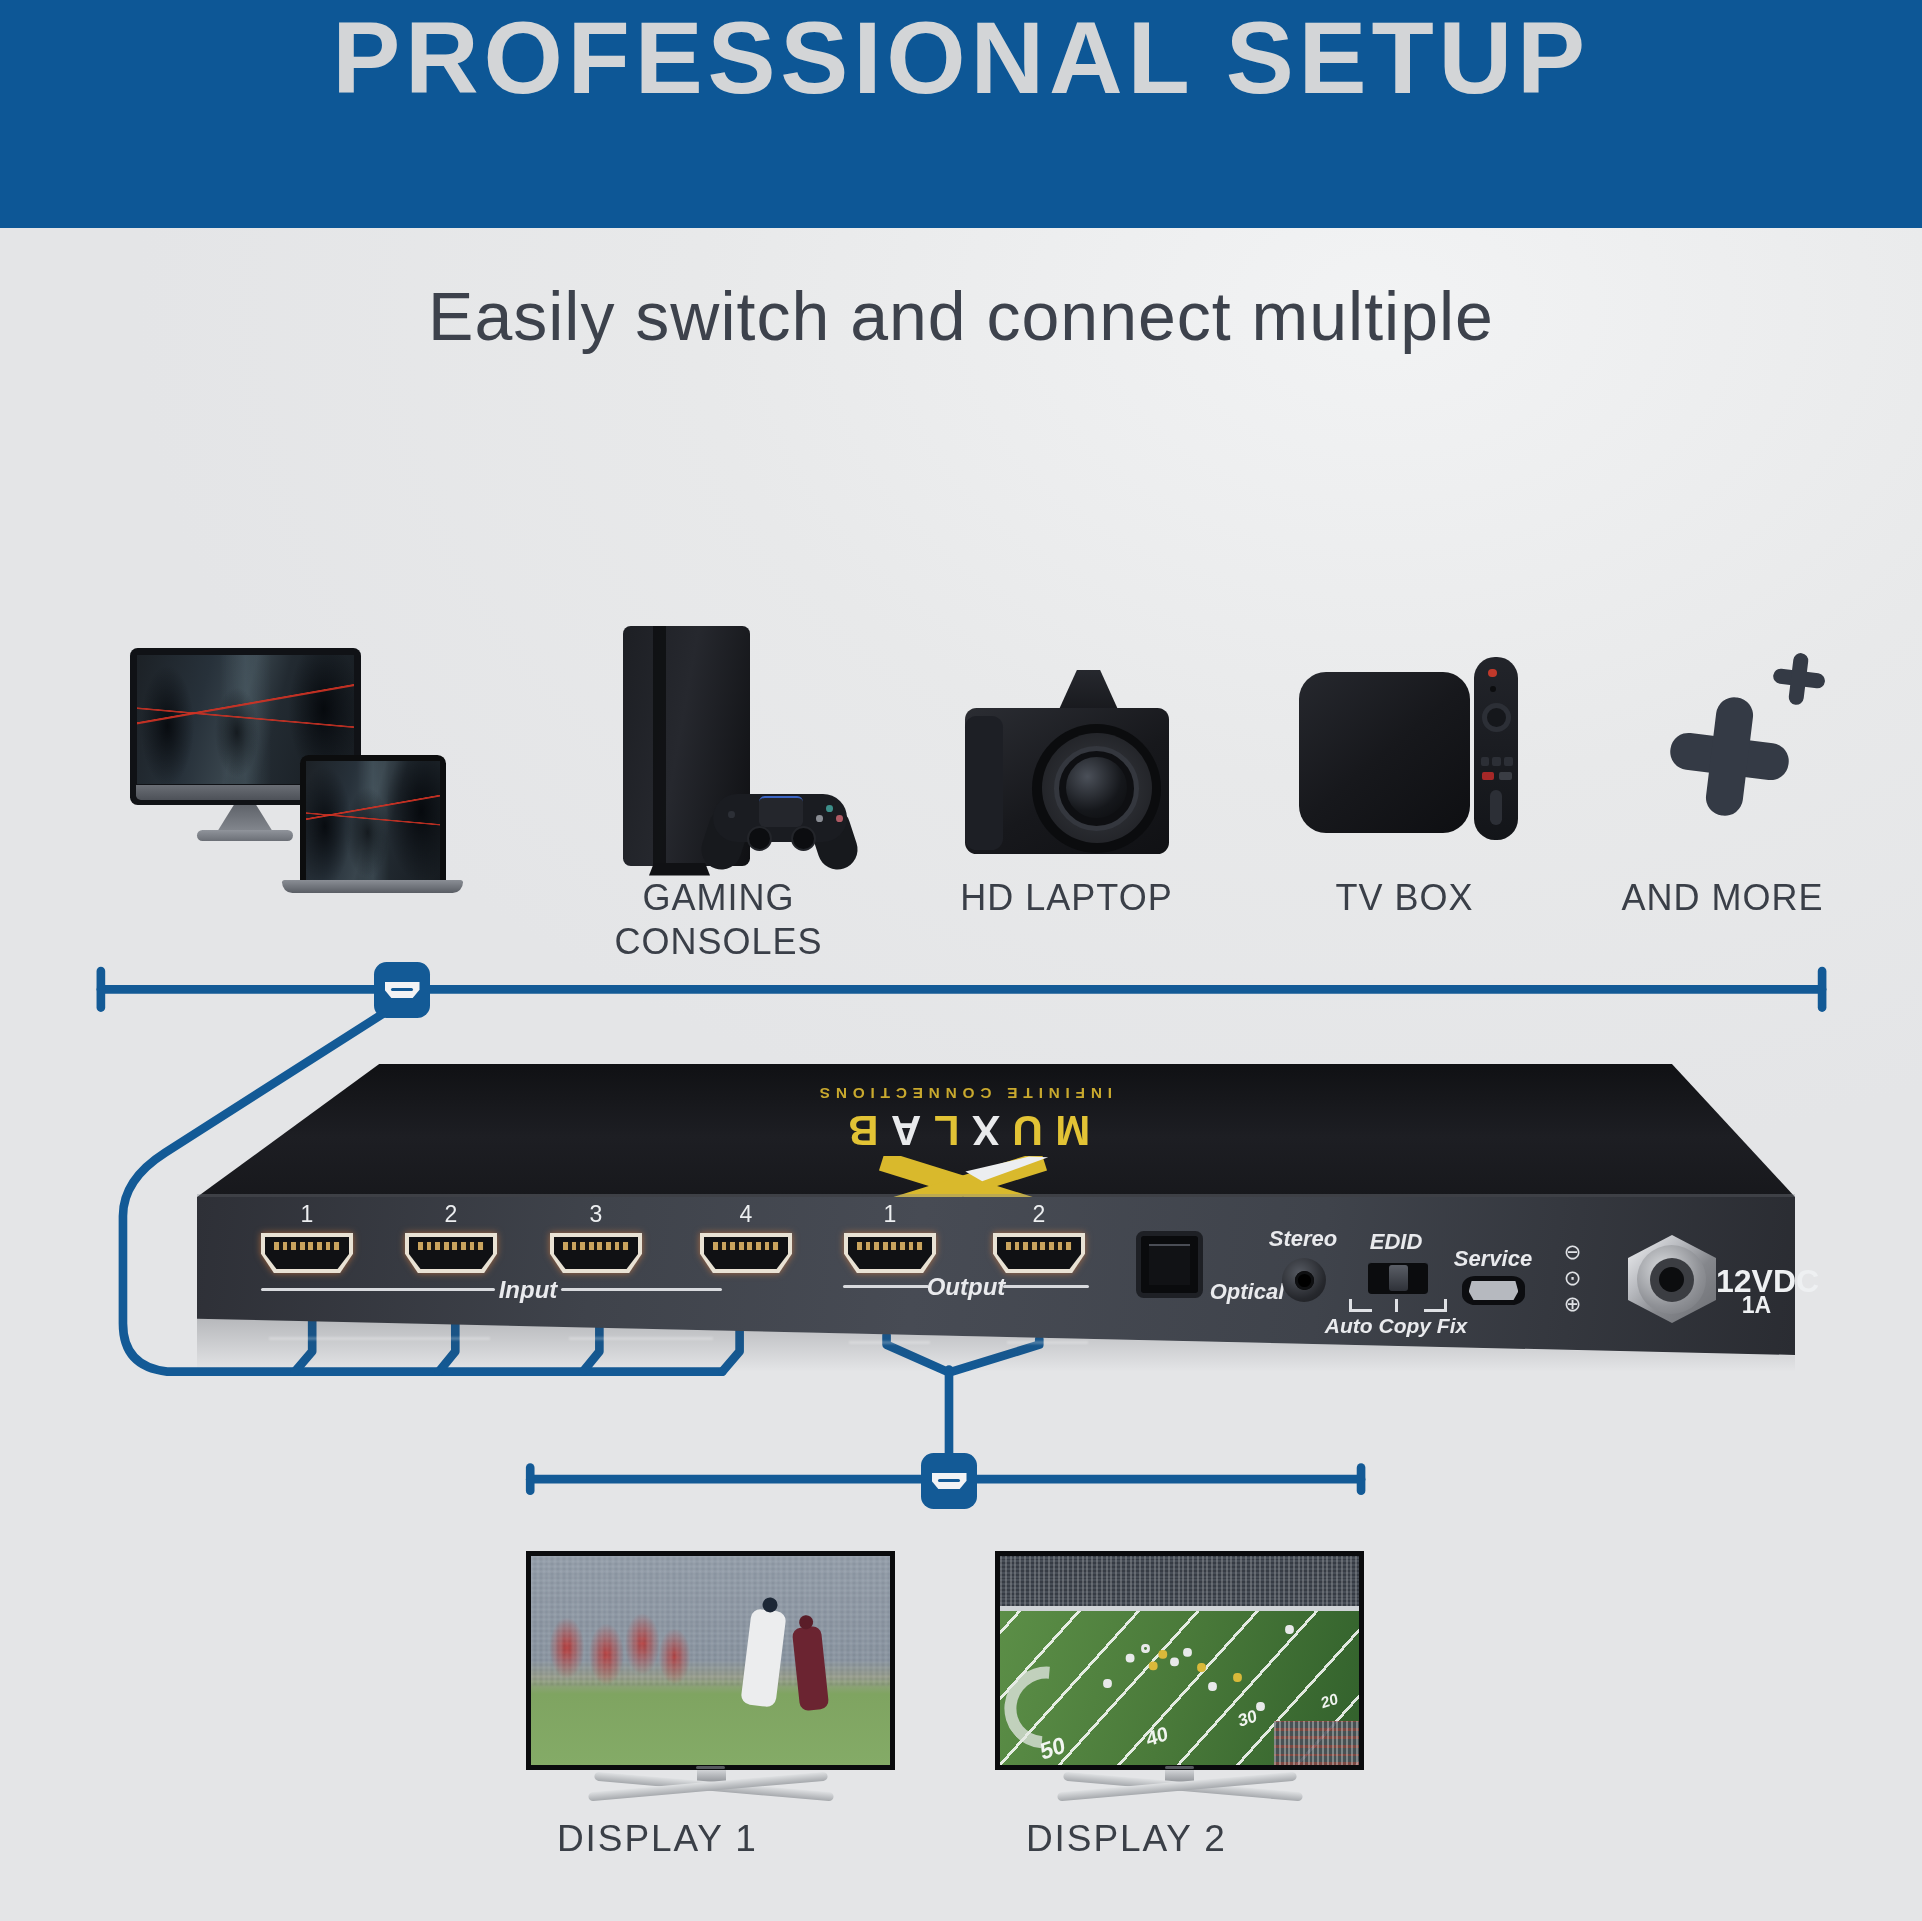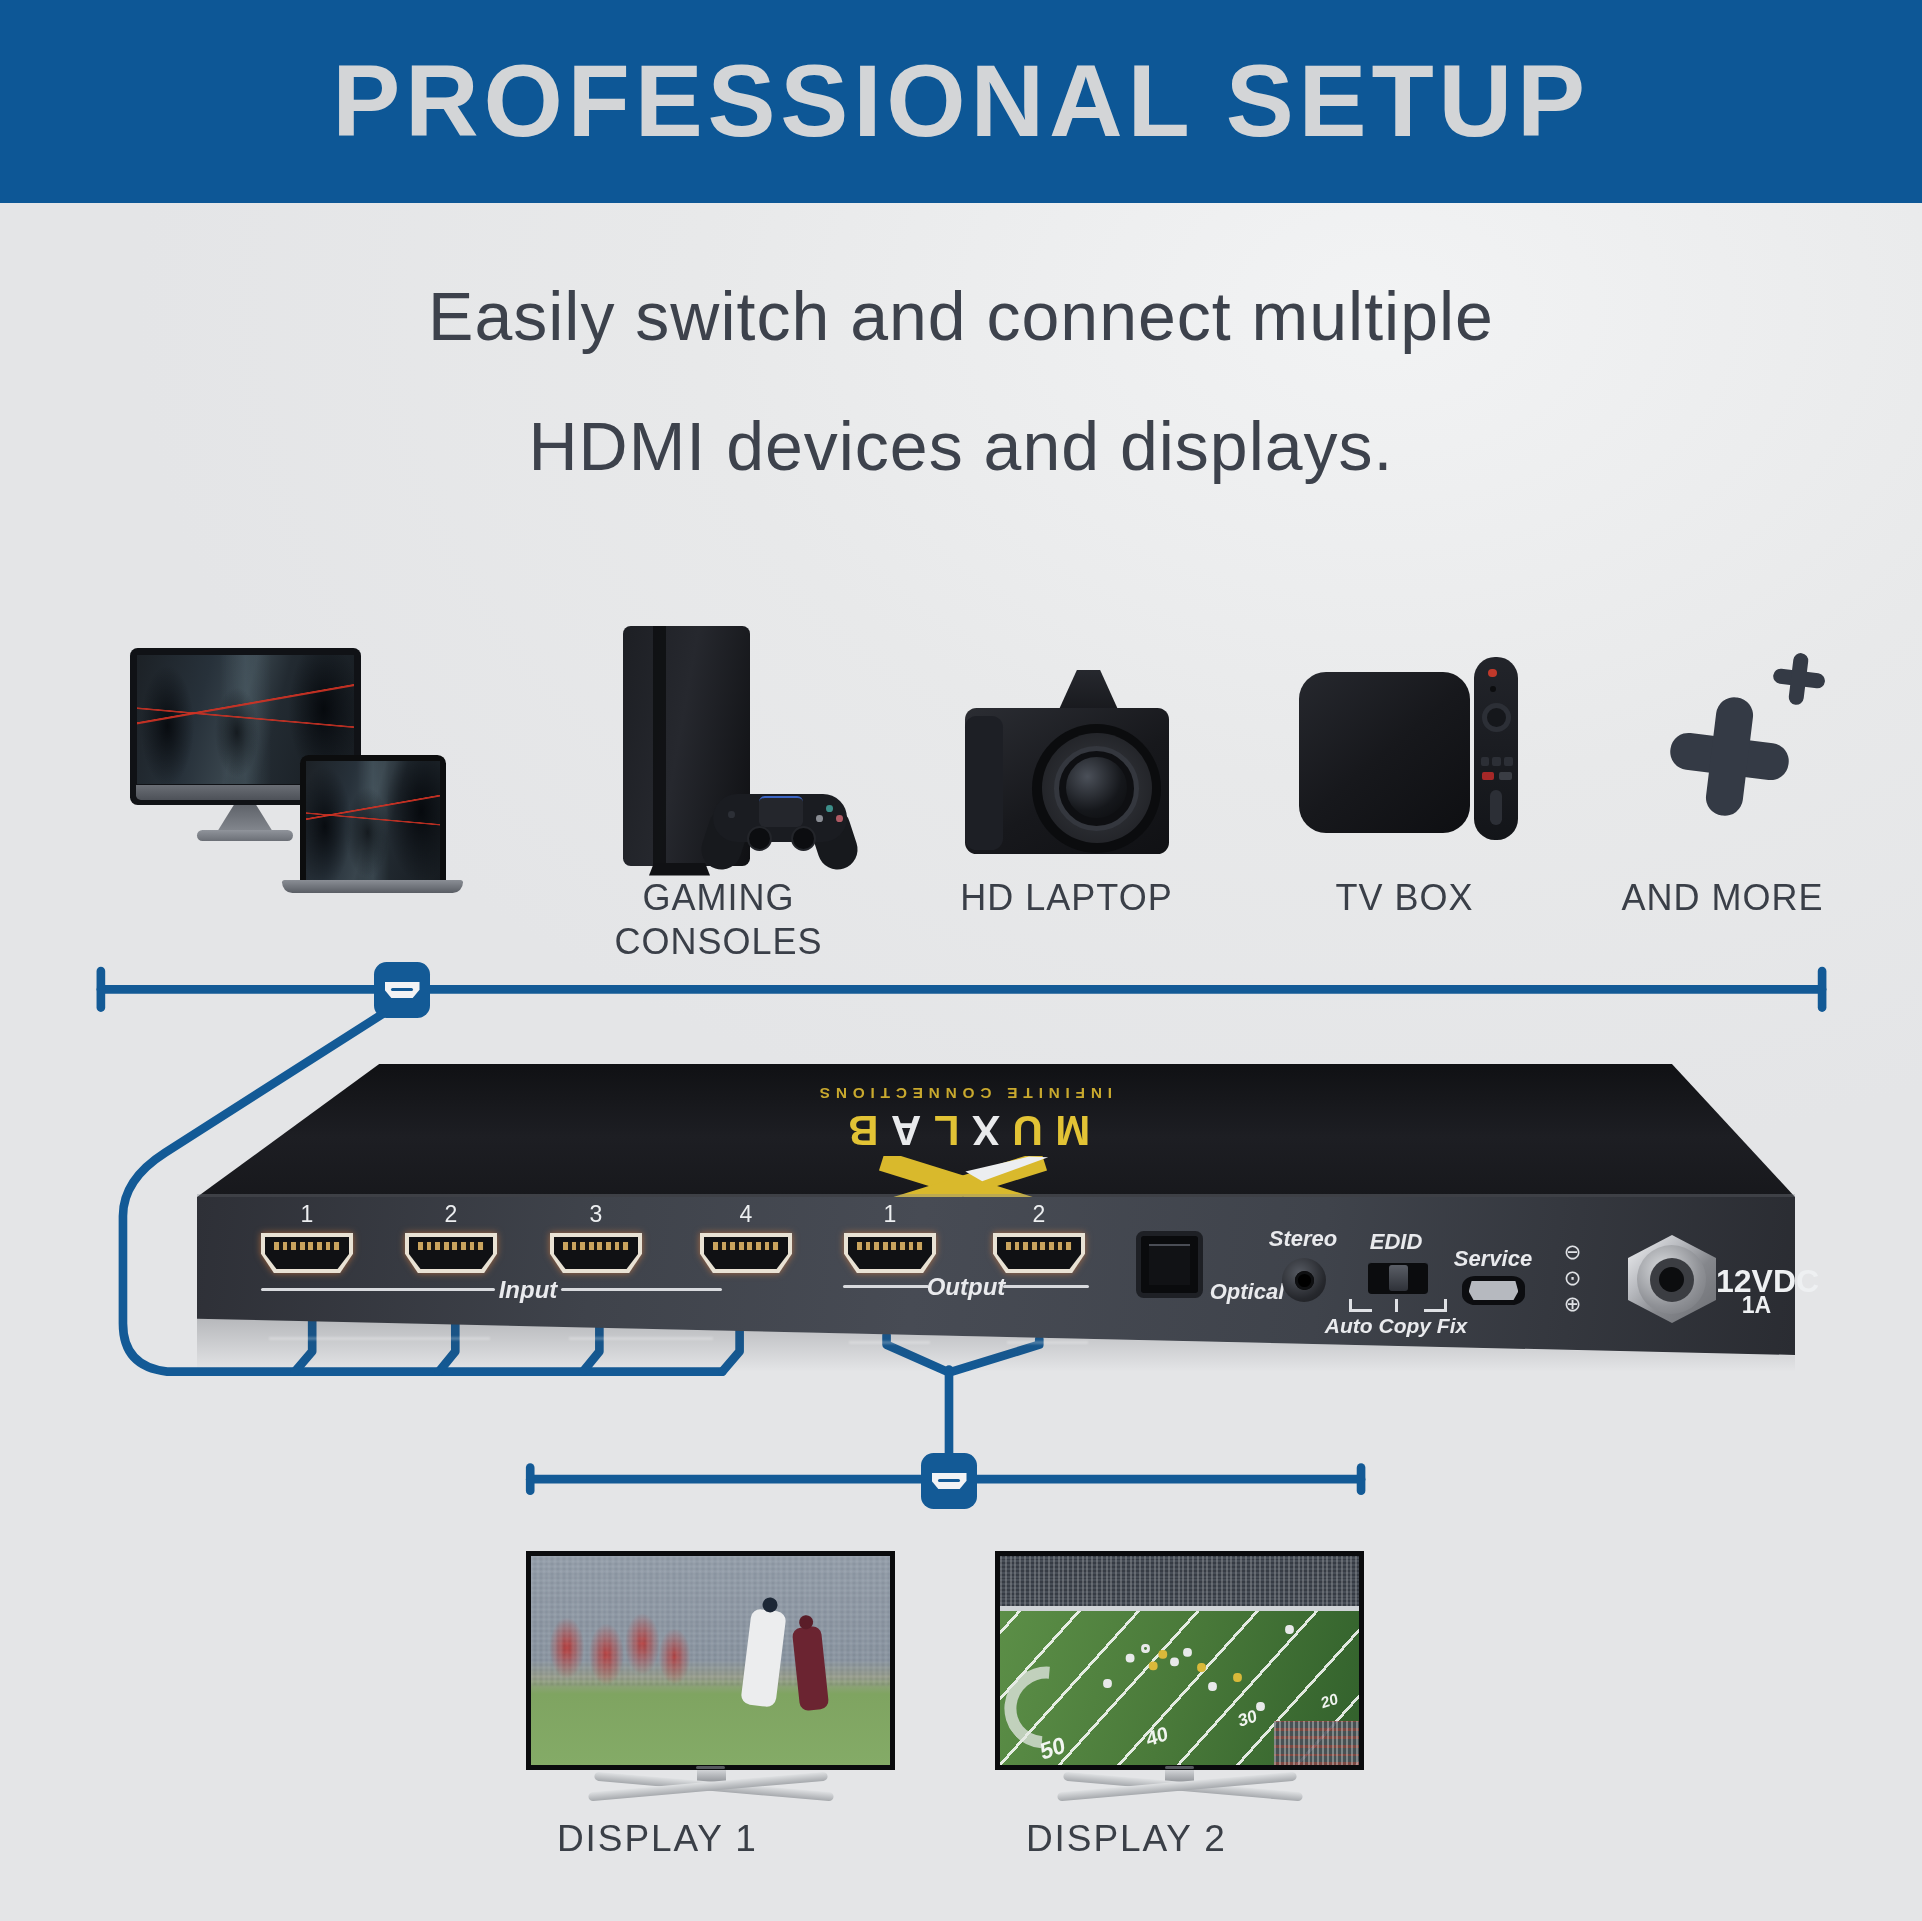--- a/index.html
+++ b/index.html
@@ -1,21 +1,21 @@
 <!DOCTYPE html>
 <html><head>
 <meta charset="utf-8">
 <style>
   html,body{margin:0;padding:0;background:#fff;}
   .canvas{position:relative;width:1922px;height:1921px;overflow:hidden;
     font-family:"Liberation Sans",sans-serif;
     background:radial-gradient(1249px 865px at 72% 16%, #f2f3f4 0%, #e8e9ea 55%, #e4e5e7 100%);}
   .abs{position:absolute;}
   
-  .banner{left:0;top:0;width:1922px;height:203px;background:#0d5796;display:flex;align-items:center;justify-content:center;}
+  .banner{left:0;top:0;width:1922px;height:228px;background:#0d5796;display:flex;justify-content:center;}
   .banner-title{color:#d3d5d7;font-size:102px;font-weight:700;letter-spacing:4.8px;}
   
   .headline{width:1922px;text-align:center;color:#3d424c;font-size:68px;letter-spacing:1px;}
   
   .src-label{width:307px;text-align:center;color:#3a3f48;font-size:36px;line-height:44px;letter-spacing:1px;}
   
   .net{left:0;top:0;}
   
   .node{width:56px;height:56px;background:#135a96;border-radius:12.5px;display:flex;align-items:center;justify-content:center;}
   .hdmi-glyph{width:35px;height:16.3px;background:#f2f3f5;clip-path:polygon(0 0,100% 0,100% 48%,80% 100%,20% 100%,0 48%);position:relative;}
@@ -154,21 +154,20 @@
 </head>
 <body>
 
 <div class="canvas">
 
   <div class="abs banner">
     <div class="banner-title">PROFESSIONAL SETUP</div>
   </div>
 
   <div class="abs headline" style="top:277px;">Easily switch and connect multiple</div>
-  <div class="abs headline" style="top:407px;">HDMI devices and displays.</div>
 
   <svg class="abs net" width="1922" height="1921" viewBox="0 0 2001 2000">
     <g fill="none" stroke="#135a96" stroke-width="9" stroke-linecap="round" stroke-linejoin="round">
       <path d="M105 1030 H1897"></path>
       <path d="M105 1011 V1049"></path>
         <path d="M1897 1011 V1049"></path>
       <path d="M404 1052 L172 1200 Q128 1228 128 1266 L128 1378 Q128 1423 174 1428 L752 1428"></path>
       <path d="M307 1428 L325 1407 L325 1374"></path>
       <path d="M457 1428 L474 1407 L474 1377"></path>
       <path d="M607 1428 L624 1407 L624 1380"></path>

